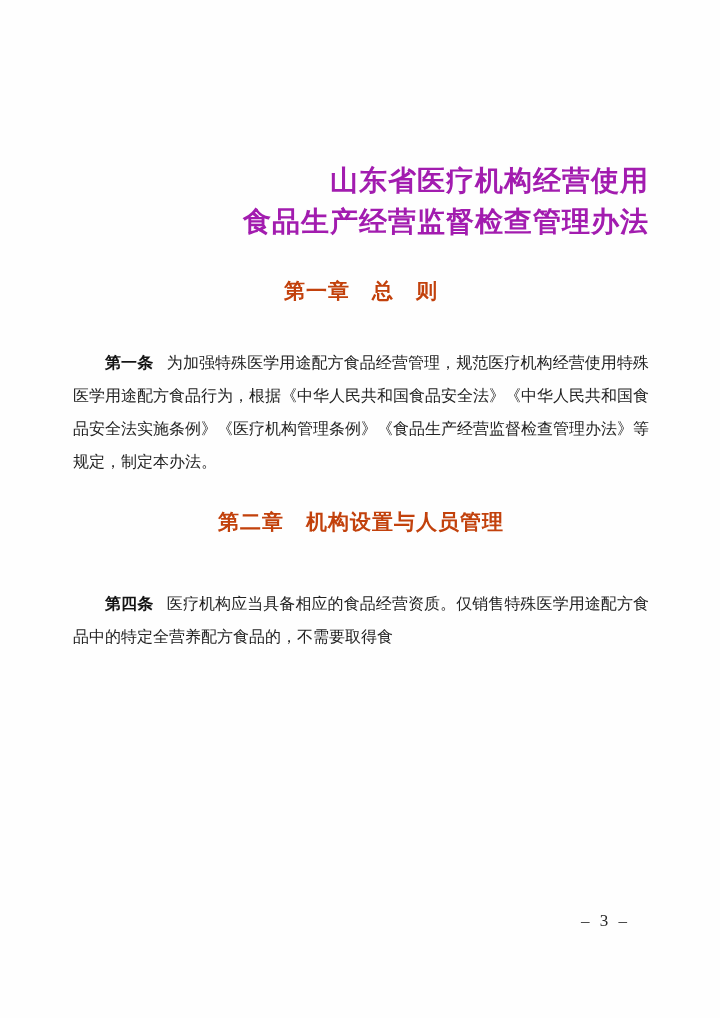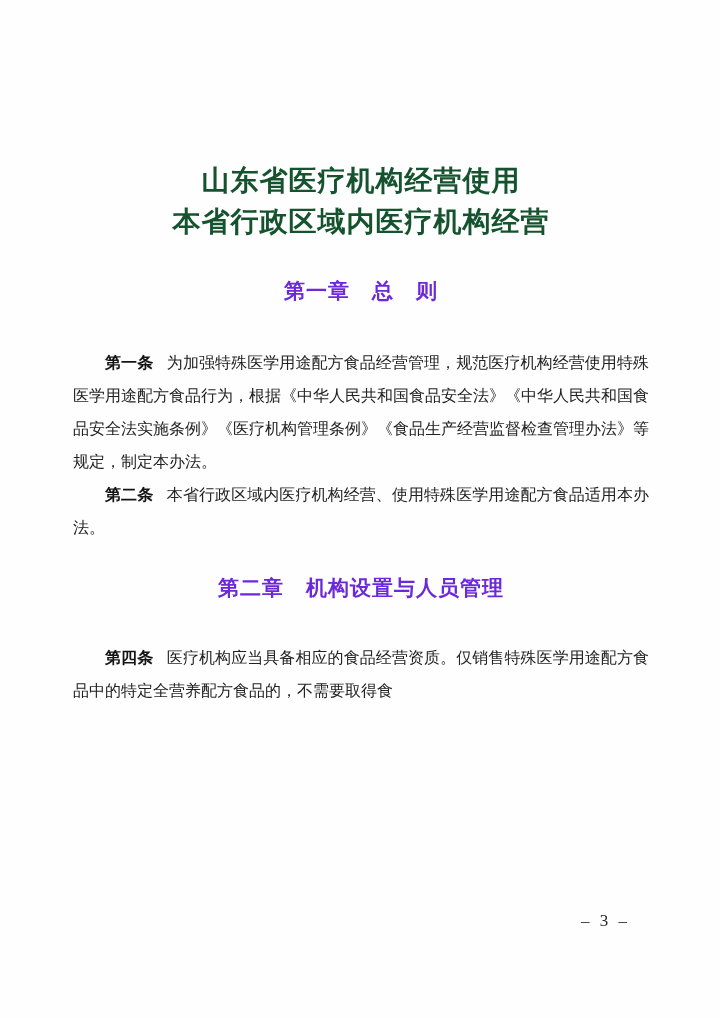--- a/index.html
+++ b/index.html
@@ -17,48 +17,48 @@
     color: #1f1f1f;
   }
   .content {
     position: absolute;
     left: 73px;
     top: 0;
     width: 576px;
   }
   .doc-title {
     margin: 160px 0 0 0;
-    text-align: center;
+    text-align: right;
     font-size: 28px;
     line-height: 41px;
     font-weight: bold;
-    color: #14532d;
+    color: #a21caf;
     letter-spacing: 1px;
   }
   .doc-title .title-line {
     display: block;
   }
   .chapter-heading {
     margin: 36px 0 0 0;
     text-align: center;
     font-family: "Liberation Sans", "DejaVu Sans", sans-serif;
     font-size: 21px;
     line-height: 26px;
     font-weight: bold;
-    color: #6d28d9;
+    color: #c2410c;
     letter-spacing: 1px;
   }
   .chapter-heading.second {
     margin-top: 31px;
   }
   .body-block {
     margin-top: 42px;
   }
   .body-block.ch2 {
-    margin-top: 40px;
+    margin-top: 52px;
   }
   .article {
     margin: 0;
     font-size: 16px;
     line-height: 33px;
     text-align: justify;
     text-justify: inter-ideograph;
     text-indent: 2em;
     color: #222222;
     letter-spacing: 0;
@@ -80,31 +80,28 @@
   }
 </style>
 </head>
 <body>
 
 <div class="page">
   <div class="content">
 
     <h1 class="doc-title">
       <span class="title-line">山东省医疗机构经营使用</span>
-      <span class="title-line">本省行政区域内医疗机构经营</span>
+      <span class="title-line">食品生产经营监督检查管理办法</span>
     </h1>
 
     <h2 class="chapter-heading">第一章　总　则</h2>
 
     <div class="body-block">
       <p class="article">
         <span class="article-label">第一条</span><span>为加强特殊医学用途配方食品经营管理，规范医疗机构经营使用特殊医学用途配方食品行为，根据《中华人民共和国食品安全法》《中华人民共和国食品安全法实施条例》《医疗机构管理条例》《食品生产经营监督检查管理办法》等规定，制定本办法。</span>
-      </p>
-      <p class="article">
-        <span class="article-label">第二条</span><span>本省行政区域内医疗机构经营、使用特殊医学用途配方食品适用本办法。</span>
       </p>
     </div>
 
     <h2 class="chapter-heading second">第二章　机构设置与人员管理</h2>
 
     <div class="body-block ch2">
       <p class="article">
         <span class="article-label">第四条</span><span>医疗机构应当具备相应的食品经营资质。仅销售特殊医学用途配方食品中的特定全营养配方食品的，不需要取得食</span>
       </p>
     </div>

